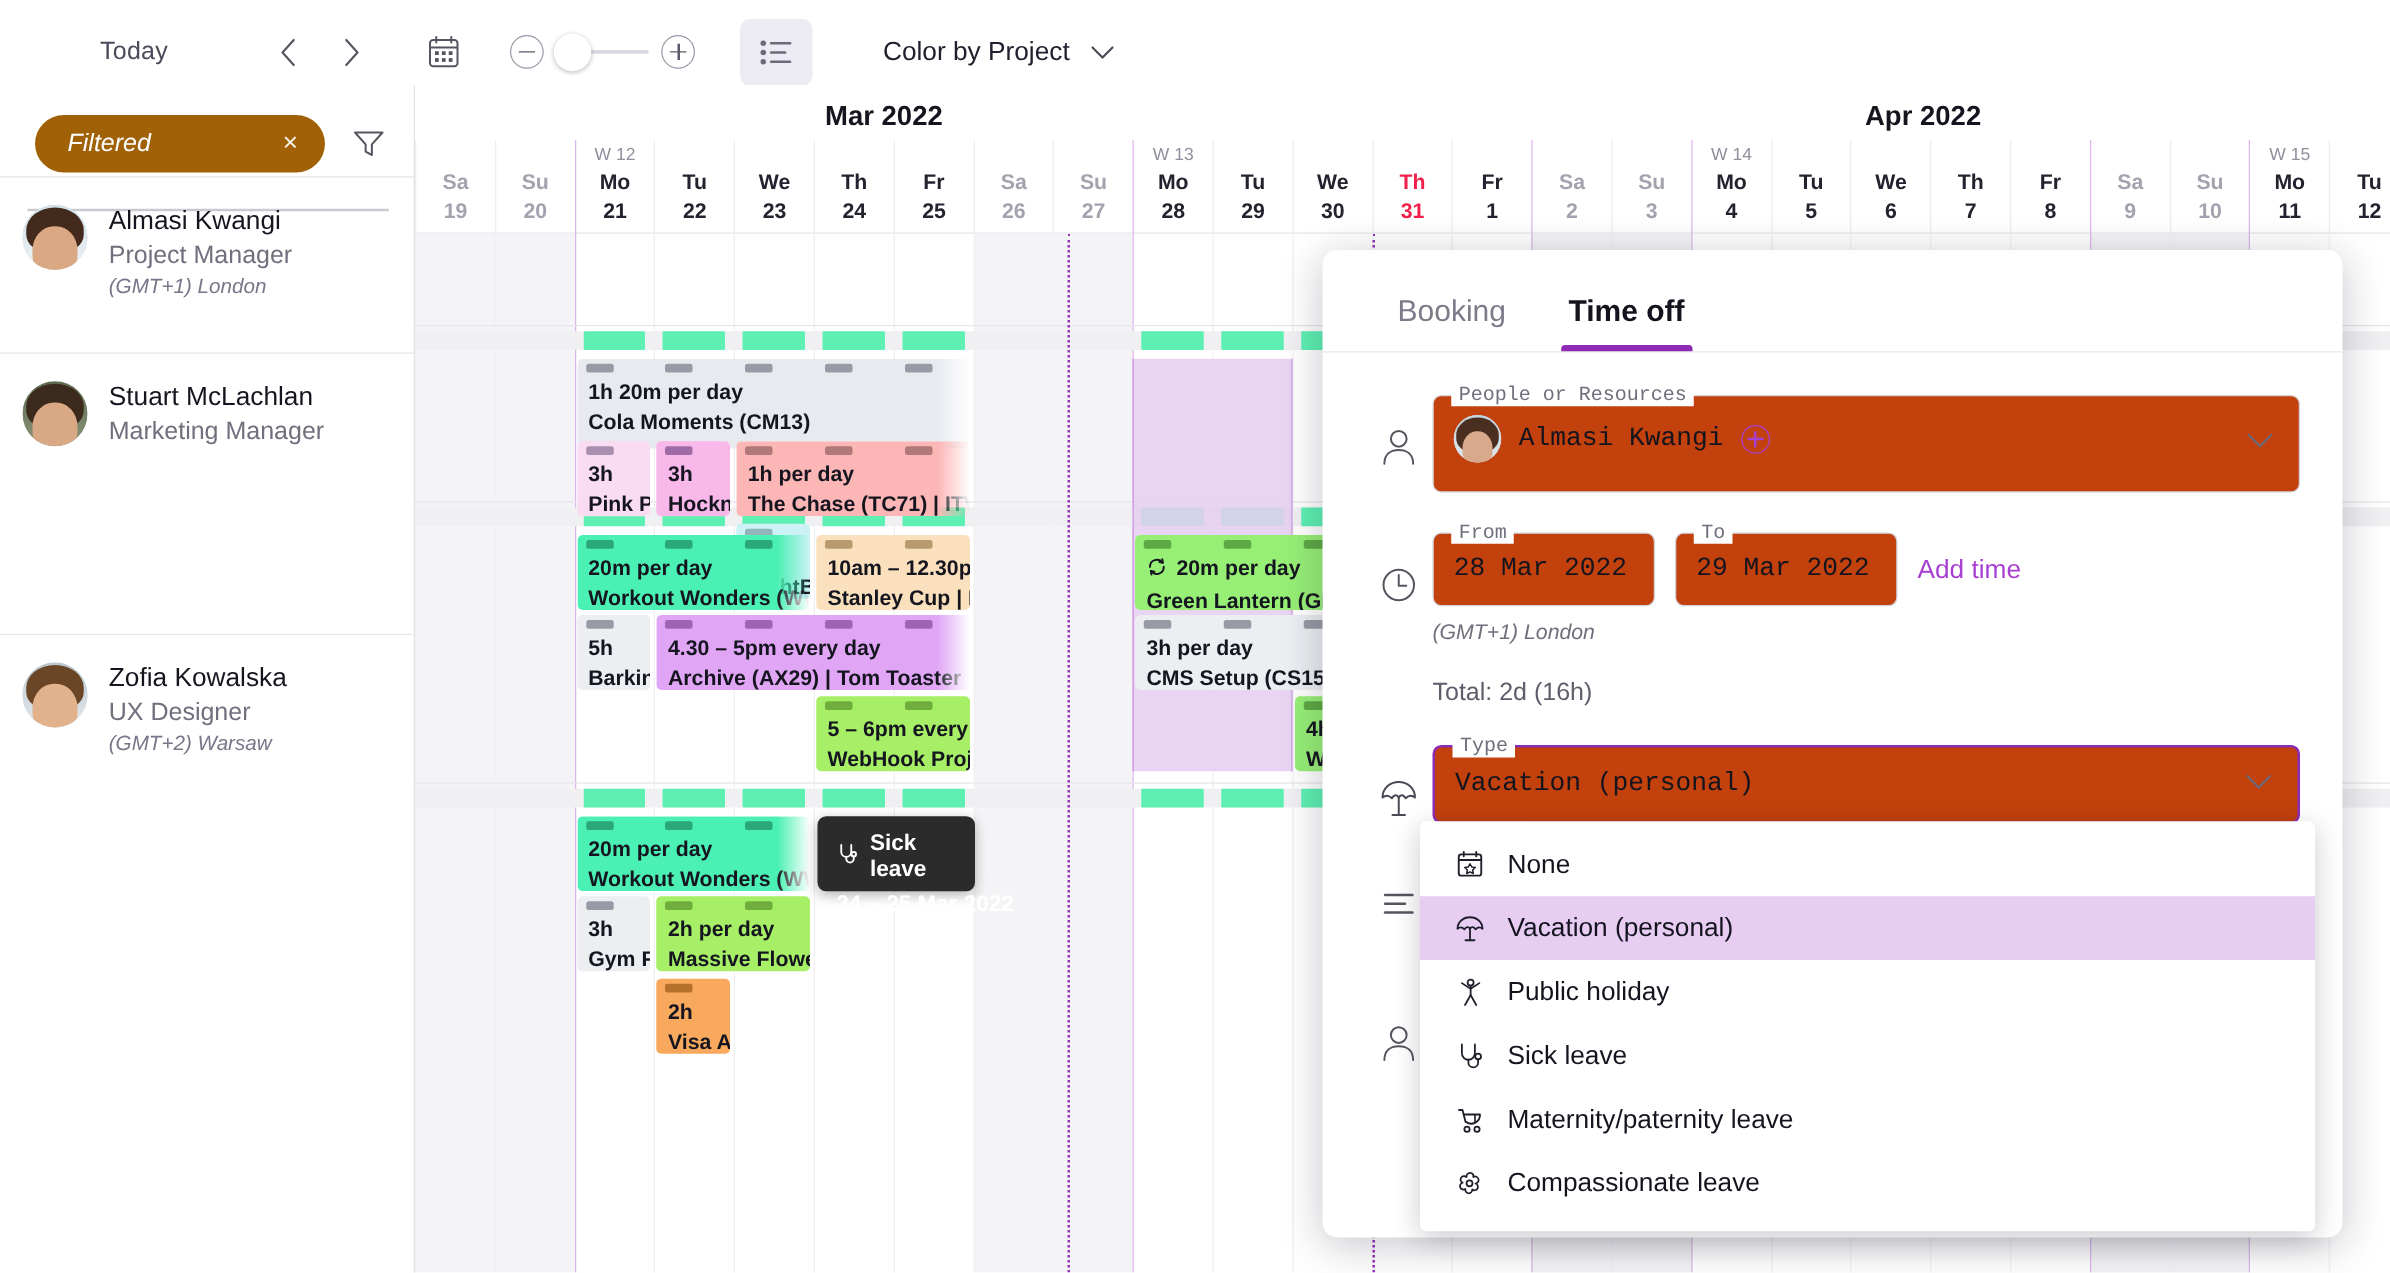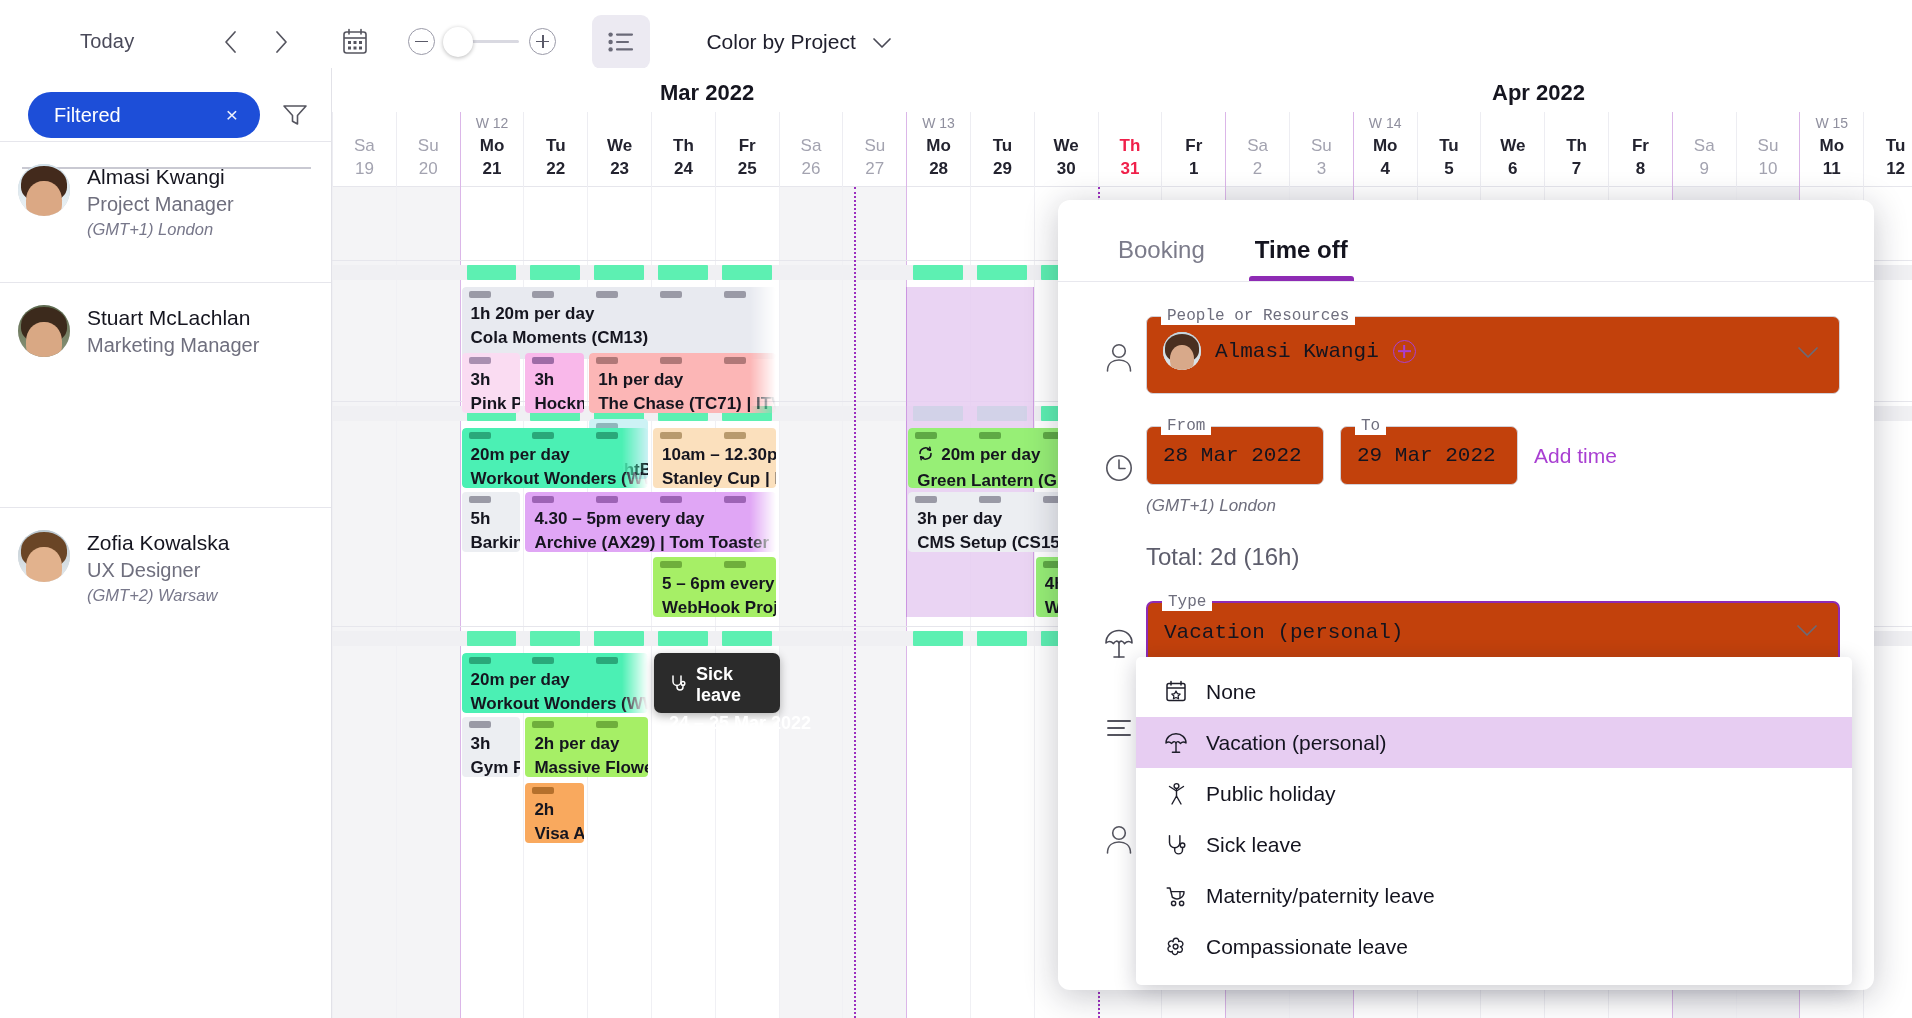--- a/index.html
+++ b/index.html
@@ -70,24 +70,24 @@
     width: 332px; height: 950px;
     background: #ffffff;
     border-right: 1px solid #e2e2e8;
     z-index: 5;
   }
   #filterbox {
     height: 119px; padding: 24px 28px 0 28px; position: relative;
   }
   .filter-row { display: flex; align-items: center; }
   .filter-chip {
-    height: 46px; border-radius: 25px; background: #1d4ed8;
+    height: 46px; border-radius: 25px; background: #a16207;
     display: flex; align-items: center; padding: 0 22px 0 26px;
     color: #fff; font-size: 20px; min-width: 232px;
-    justify-content: space-between; cursor: pointer;
+    justify-content: space-between; cursor: pointer; font-style: italic;
   }
   .filter-chip .x { font-size: 21px; opacity: .92; margin-left: 26px; cursor: pointer; }
   .funnel { margin-left: 22px; cursor: pointer; display: flex; }
   .filter-underline {
     position: absolute; left: 22px; right: 20px; bottom: 18px;
     height: 2px; background: #c9c9d2;
   }
   .person {
     border-top: 1px solid #e6e6ec;
     display: flex; align-items: flex-start;
@@ -131,21 +131,21 @@
     font-size: 14px; color: #8f8f9e; position: absolute; top: 3px; left: 0; right: 0;
   }
   .daycell .dow {
     position: absolute; top: 24px; left: 0; right: 0;
     font-size: 17px; font-weight: bold; color: #23232f;
   }
   .daycell .dnum {
     position: absolute; top: 47px; left: 0; right: 0;
     font-size: 17px; font-weight: bold; color: #23232f;
   }
-  .daycell.weekend .dow, .daycell.weekend .dnum { color: #a3a3b0; font-weight: normal; }
+  .daycell.weekend .dow, .daycell.weekend .dnum { color: #a3a3b0; font-weight: bold; }
   .daycell.today .dow, .daycell.today .dnum { color: #f0204a; }
 
   #grid { position: relative; height: 831px; }
   .colbg {
     position: absolute; top: 0; bottom: 0;
     border-left: 1px solid #f0f0f4;
   }
   .colbg.weekstart { border-left: 1.5px solid #dbb6e8; }
   .colbg.weekend { background: #f4f4f6; }
   .todayline {
@@ -229,21 +229,21 @@
     content: ""; position: absolute; background: #a93fd2;
   }
   .addcirc::before { left: 4px; right: 4px; top: 50%; height: 1.7px; transform: translateY(-50%); }
   .addcirc::after  { top: 4px; bottom: 4px; left: 50%; width: 1.7px; transform: translateX(-50%); }
   .caret { position: absolute; right: 20px; top: 50%; transform: translateY(-50%); cursor: pointer; }
 
   .datefield { width: 178px; }
   .datefield .val { padding: 17px 16px; font-size: 21px; color: #14141f; }
   .addtime { font-size: 21px; color: #a93fd2; cursor: pointer; padding-top: 18px; }
   .tzline { font-size: 17px; color: #6e6e7d; font-style: italic; margin-top: 11px; }
-  .totline { font-size: 24px; color: #5d5d6c; margin-top: 27px; }
+  .totline { font-size: 20px; color: #5d5d6c; margin-top: 27px; }
 
   .typeval { padding: 18px 16px; font-size: 21px; color: #14141f; }
 
   #dropdown {
     position: absolute; left: 1136px; top: 657px; width: 716px;
     background: #fff; border-radius: 5px;
     box-shadow: 0 5px 22px rgba(20,20,40,.22);
     z-index: 70; padding: 9px 0 13px 0;
   }
   .ddopt {

